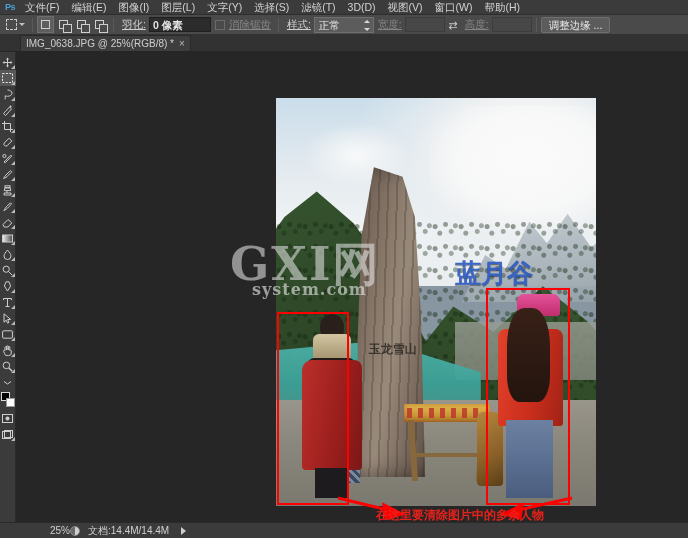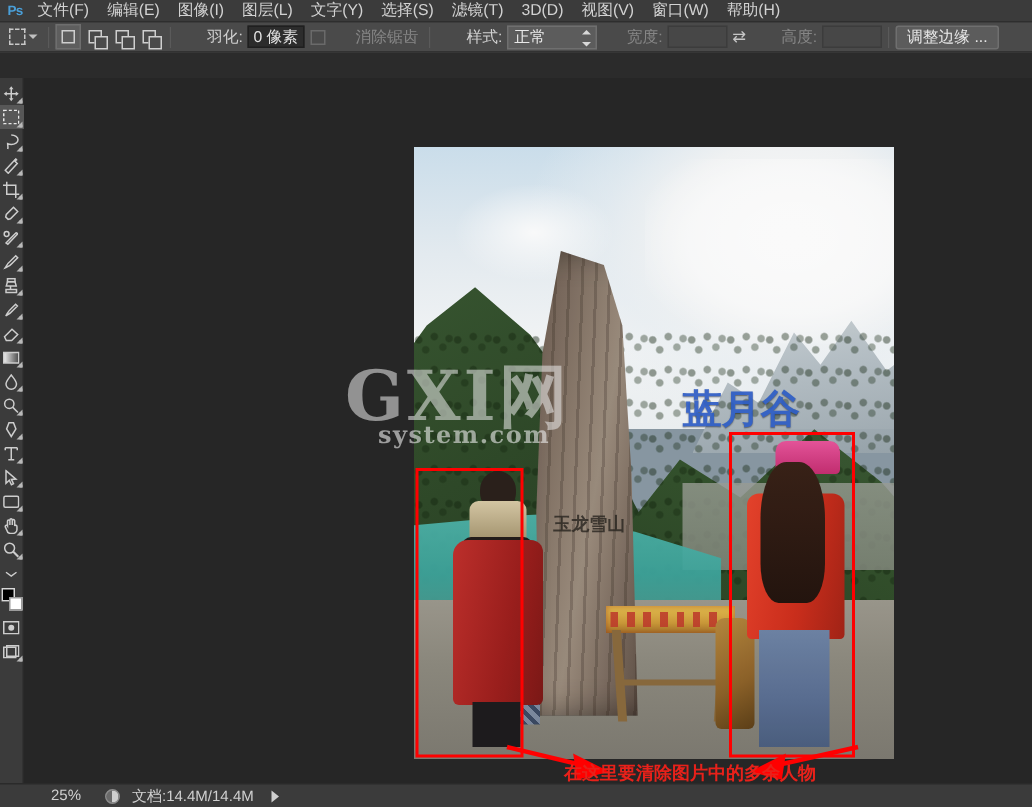--- a/index.html
+++ b/index.html
@@ -59,28 +59,28 @@
     display: flex; align-items: center; justify-content: center;
     border: 1px solid transparent;
   }
   .seg-btn.active { background: #5e5e5e; border: 1px solid #6e6e6e; }
   .seg-ico { width: 9px; height: 9px; border: 1px solid #cfcfcf; }
   .seg-ico.dbl { position: relative; }
   .seg-ico.dbl::after {
     content: ''; position: absolute; left: 3px; top: 3px;
     width: 7px; height: 7px; border: 1px solid #cfcfcf; background: #4a4a4a;
   }
-  .opt-label { font-size: 10.5px; color: #d0d0d0; margin: 0 3px 0 20px; white-space: nowrap; }
+  .opt-label { font-size: 10.5px; color: #d0d0d0; margin: 0 3px 0 4px; white-space: nowrap; text-decoration: underline; }
   .opt-label.dim { color: #868686; }
   .opt-input {
     height: 15px; background: #2c2c2c; border: 1px solid #1f1f1f;
     color: #e2e2e2; font-size: 10.5px; line-height: 14px;
     padding: 0 3px; white-space: nowrap; overflow: hidden;
   }
-  .opt-input.feather { width: 38px; }
+  .opt-input.feather { width: 62px; font-weight: bold; }
   .opt-input.dimmed { background: #474747; border: 1px solid #3c3c3c; color: #7c7c7c; width: 40px; }
   .opt-check {
     width: 10px; height: 10px; background: #4a4a4a;
     border: 1px solid #6a6a6a; margin-left: 4px;
   }
   .opt-select {
     height: 16px; width: 60px; background: #5c5c5c; border: 1px solid #6f6f6f;
     color: #e8e8e8; font-size: 10.5px; line-height: 15px; padding: 0 12px 0 4px;
     position: relative; white-space: nowrap; overflow: hidden;
   }
@@ -301,21 +301,21 @@
   }
   .annot-svg { position: absolute; left: 0; top: 0; width: 672px; height: 470px; pointer-events: none; }
 
   
   .statusbar {
     position: absolute; left: 0; top: 522px; width: 688px; height: 16px;
     background: #3b3b3b; border-top: 1px solid #2a2a2a;
     display: flex; align-items: center;
   }
   .status-zoom {
-    width: 52px; margin-left: 18px; font-size: 10px; color: #d0d0d0; text-align: center;
+    width: 52px; margin-left: 18px; font-size: 10px; color: #d0d0d0; text-align: right;
   }
   .pie-ico {
     width: 10px; height: 10px; border-radius: 50%;
     background: conic-gradient(#cfcfcf 0 50%, #6a6a6a 50% 100%);
     border: 1px solid #8c8c8c; margin-right: 8px;
   }
   .status-doc { font-size: 10px; color: #d0d0d0; white-space: nowrap; }
   .status-tri {
     margin-left: 12px; width: 0; height: 0;
     border-top: 4px solid transparent; border-bottom: 4px solid transparent;
@@ -387,20 +387,26 @@
 
     <span class="swap-ico">⇄</span>
 
     <span class="opt-label dim">高度:</span>
     <div class="opt-input dimmed"></div>
 
     <div class="vsep"></div>
     <div class="opt-btn">调整边缘 ...</div>
   </div>
 
+  <div class="tabbar">
+    <div class="doc-tab">
+      <span>IMG_0638.JPG @ 25%(RGB/8) *</span>
+      <span class="close">×</span>
+    </div>
+  </div>
 
   <div class="toolbar">
 
     <div class="tool">
       <svg width="11" height="11" viewBox="0 0 11 11">
           <path d="M5.5 0.5 L7 2.5 H6 V5 H8.5 V4 L10.5 5.5 L8.5 7 V6 H6 V8.5 H7 L5.5 10.5 L4 8.5 H5 V6 H2.5 V7 L0.5 5.5 L2.5 4 V5 H5 V2.5 H4 Z" fill="#cdcdcd"></path>
         </svg>
       <span class="dot"></span>
     </div>
 

